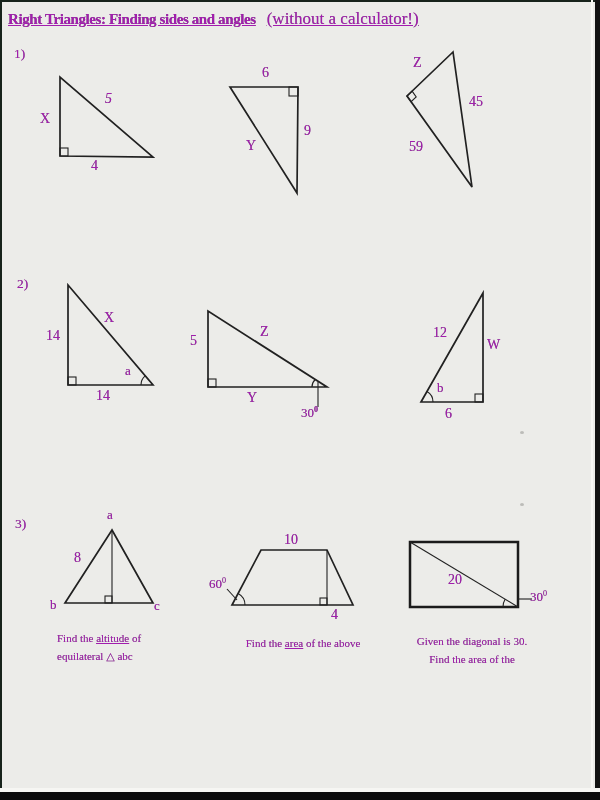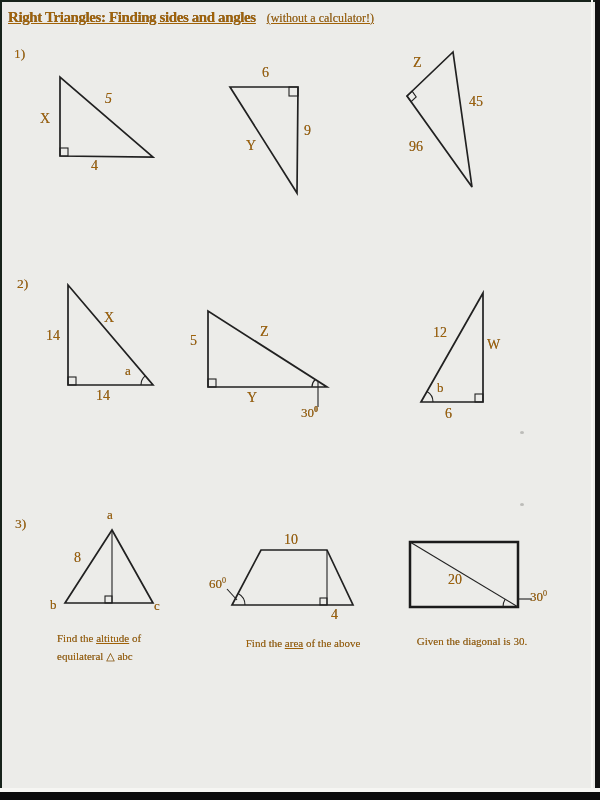--- a/index.html
+++ b/index.html
@@ -1,34 +1,34 @@
 <!DOCTYPE html>
 <html><head>
 <meta charset="utf-8">
 <style>
   html,body{margin:0;padding:0;background:#d8d8d6;}
   .page{
     position:relative;width:600px;height:800px;overflow:hidden;
     background:#ecece9;
     font-family:"Liberation Serif", serif;
-    color:#a16207;
+    color:#a21caf;
   }
   
   .edge{position:absolute;}
   .edge-top{left:0;top:0;width:600px;height:2px;background:#17231b;}
   .edge-left{left:0;top:0;width:2px;height:800px;background:#17231b;}
   .edge-right-light{left:591px;top:0;width:2px;height:800px;background:#f7f7f4;}
   .edge-right{left:595px;top:0;width:5px;height:800px;background:#121212;}
   .edge-bottom-light{left:0;top:788px;width:600px;height:4px;background:#f6f6f3;}
   .edge-bottom{left:0;top:792px;width:600px;height:8px;background:#0b0b0b;}
 
   .title-row{position:absolute;left:8px;top:9px;display:flex;align-items:baseline;gap:11px;}
   .title{font-size:15px;font-weight:bold;letter-spacing:-0.4px;text-decoration:underline;
          text-shadow:0 0 .5px rgba(25,25,25,.6);}
-  .note{font-size:12px;text-decoration:underline;text-shadow:0 0 .4px rgba(25,25,25,.5);}
+  .note{font-size:17px;text-decoration:underline;text-shadow:0 0 .4px rgba(25,25,25,.5);}
 
   .pnum{position:absolute;font-size:13.5px;text-shadow:0 0 .4px rgba(25,25,25,.5);}
 
   .lbl{position:absolute;font-size:14px;line-height:1;white-space:nowrap;
        text-shadow:0 0 .5px rgba(30,30,30,.55);}
   .lbl sup{font-size:8px;line-height:0;}
   .sup-bold{font-weight:bold;}
 
   .cap{position:absolute;font-size:11px;line-height:18px;
        text-shadow:0 0 .4px rgba(30,30,30,.5);}
@@ -126,21 +126,21 @@
   <div class="lbl" style="left:40px;top:112px;">X</div>
   <div class="lbl" style="left:105px;top:92px;font-style:italic;">5</div>
   <div class="lbl" style="left:91px;top:159px;">4</div>
 
   <div class="lbl" style="left:262px;top:66px;">6</div>
   <div class="lbl" style="left:304px;top:124px;">9</div>
   <div class="lbl" style="left:246px;top:139px;">Y</div>
 
   <div class="lbl" style="left:413px;top:56px;">Z</div>
   <div class="lbl" style="left:469px;top:95px;">45</div>
-  <div class="lbl" style="left:409px;top:140px;">96</div>
+  <div class="lbl" style="left:409px;top:140px;">59</div>
 
   <div class="lbl" style="left:46px;top:329px;">14</div>
   <div class="lbl" style="left:104px;top:311px;">X</div>
   <div class="lbl" style="left:125px;top:364px;font-size:13px;">a</div>
   <div class="lbl" style="left:96px;top:389px;">14</div>
 
   <div class="lbl" style="left:190px;top:334px;">5</div>
   <div class="lbl" style="left:260px;top:325px;">Z</div>
   <div class="lbl" style="left:247px;top:391px;">Y</div>
   <div class="lbl" style="left:301px;top:406px;font-size:13px;"><span>30</span><sup class="sup-bold">0</sup></div>
@@ -166,18 +166,19 @@
     <div><span>Find the </span><span class="u">altitude</span><span> of</span></div>
     <div>equilateral  △ abc</div>
   </div>
 
   <div class="cap center" style="left:234px;top:634px;width:138px;">
     <div><span>Find the </span><span class="u">area</span><span> of the above</span></div>
   </div>
 
   <div class="cap center" style="left:406px;top:632px;width:132px;">
     <div>Given the diagonal is 30.</div>
+    <div>Find the area of the</div>
   </div>
 
   <div class="speck" style="left:520px;top:431px;"></div>
   <div class="speck" style="left:520px;top:503px;"></div>
 
 </div>
 
 </body></html>

